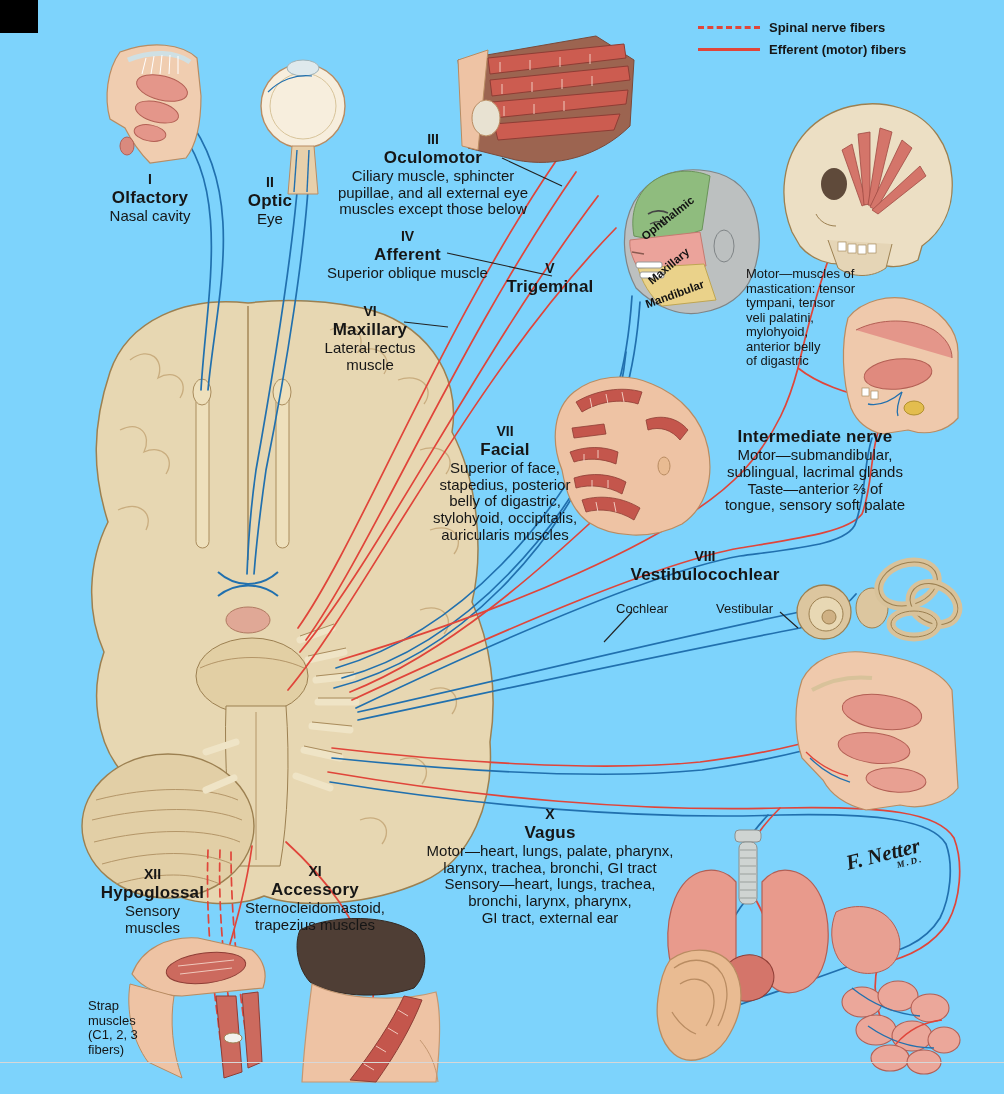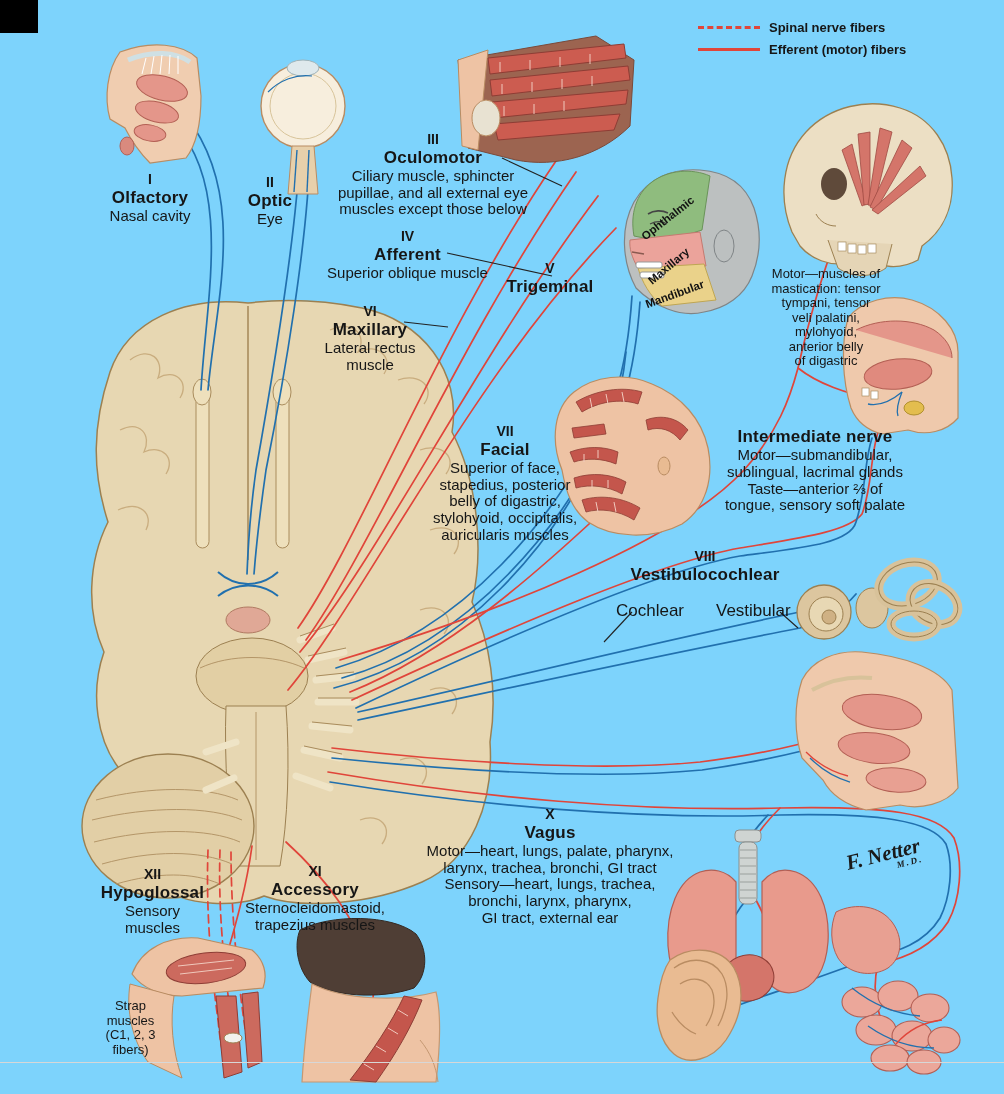--- a/index.html
+++ b/index.html
@@ -5,25 +5,25 @@
   html,body{margin:0;padding:0;background:#ffffff;}
   #canvas{position:relative;width:1004px;height:1094px;background:#7dd3fc;overflow:hidden;
           font-family:"Liberation Sans",sans-serif;color:#161616;}
   svg{position:absolute;left:0;top:0;}
   .eff{stroke:#e0453a;fill:none;stroke-width:1.7;stroke-linecap:round;}
   .aff{stroke:#2170ae;fill:none;stroke-width:1.7;stroke-linecap:round;}
   .spn{stroke:#e0453a;fill:none;stroke-width:1.7;stroke-dasharray:8 5;stroke-linecap:round;}
   .ldr{stroke:#222;fill:none;stroke-width:1.1;}
   .striae{stroke:#f0c9bd;stroke-width:1;fill:none;}
   .lbl{position:absolute;text-align:center;line-height:1.12;}
-  .lbl.leftal{text-align:center;}
+  .lbl.leftal{text-align:left;}
   .numeral{display:block;font-weight:bold;font-size:14px;}
   .nname{display:block;font-weight:bold;font-size:17px;letter-spacing:.2px;}
   .desc{display:block;font-size:15px;white-space:pre-line;margin-top:1px;}
-  .sublab{position:absolute;font-size:17px;}
+  .sublab{position:absolute;font-size:13px;}
   .zone{position:absolute;font-weight:bold;font-size:11.5px;color:#111;}
   #legend{position:absolute;left:698px;top:16px;width:300px;}
   .leg-row{display:flex;align-items:center;height:22px;}
   .leg-line{width:62px;height:0;margin-right:9px;}
   .leg-dashed{border-top:3px dashed #e0453a;}
   .leg-red{border-top:3px solid #e0453a;}
   .leg-blue{border-top:3px solid #2170ae;}
   .leg-text{font-weight:bold;font-size:13px;}
   #corner-black{position:absolute;left:0;top:0;width:38px;height:33px;background:#000;}
   #bottom-rule{position:absolute;left:0;top:1062px;width:1004px;height:1px;background:#d7d7d7;}

